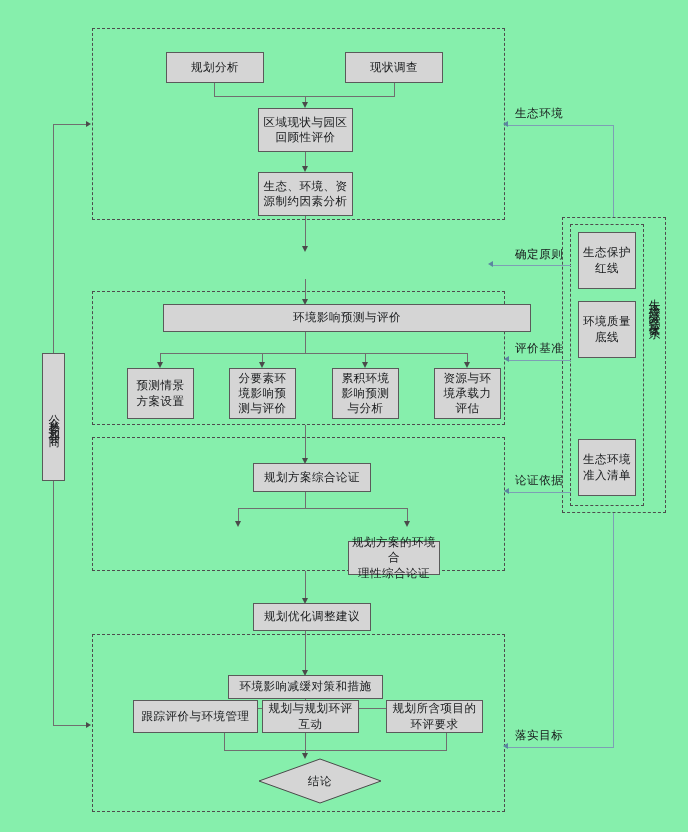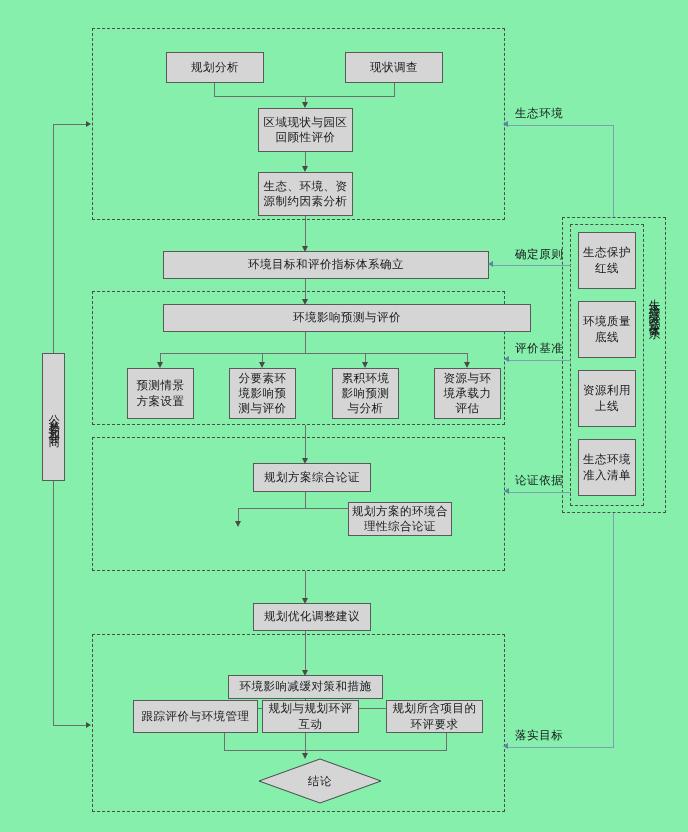--- a/index.html
+++ b/index.html
@@ -154,21 +154,20 @@
   <div class="ln lnh" style="left:214px; top:96px; width:181px; height:1px;"></div>
   <div class="ln lnv" style="left:305px; top:96px; width:1px; height:6px;"></div>
   <div class="arr-d" style="left:302px; top:102px;"></div>
 
   <div class="ln lnv" style="left:305px; top:152px; width:1px; height:14px;"></div>
   <div class="arr-d" style="left:302px; top:166px;"></div>
 
   <div class="ln lnv" style="left:305px; top:216px; width:1px; height:30px;"></div>
   <div class="arr-d" style="left:302px; top:246px;"></div>
 
-  <div class="box" style="left:163px; top:251px; width:326px; height:28px;">环境目标和评价指标体系确立</div>
 
   <div class="ln lnv" style="left:305px; top:279px; width:1px; height:20px;"></div>
   <div class="arr-d" style="left:302px; top:299px;"></div>
 
   <div class="box" style="left:163px; top:304px; width:368px; height:28px;">环境影响预测与评价</div>
 
   <div class="ln lnv" style="left:305px; top:332px; width:1px; height:21px;"></div>
   <div class="ln lnh" style="left:160px; top:353px; width:307px; height:1px;"></div>
 
   <div class="ln lnv" style="left:160px; top:353px; width:1px; height:10px;"></div>
@@ -202,21 +201,21 @@
 
   <div class="ln lnv" style="left:305px; top:492px; width:1px; height:16px;"></div>
   <div class="ln lnh" style="left:238px; top:508px; width:170px; height:1px;"></div>
 
   <div class="ln lnv" style="left:238px; top:508px; width:1px; height:14px;"></div>
   <div class="arr-d" style="left:235px; top:521px;"></div>
 
   <div class="ln lnv" style="left:407px; top:508px; width:1px; height:14px;"></div>
   <div class="arr-d" style="left:404px; top:521px;"></div>
 
-  <div class="box" style="left:348px; top:502px; width:104px; height:34px;">规划方案的环境合
+  <div class="box" style="left:348px; top:541px; width:92px; height:34px;">规划方案的环境合
 理性综合论证</div>
 
   <div class="ln lnv" style="left:305px; top:571px; width:1px; height:27px;"></div>
   <div class="arr-d" style="left:302px; top:598px;"></div>
 
   <div class="box" style="left:253px; top:603px; width:118px; height:28px;">规划优化调整建议</div>
 
   <div class="ln lnv" style="left:305px; top:631px; width:1px; height:39px;"></div>
   <div class="arr-d" style="left:302px; top:670px;"></div>
 
@@ -262,22 +261,20 @@
   <div class="arr-r" style="left:86px; top:121px;"></div>
 
   <div class="gl glv" style="left:53px; top:481px; width:1px; height:244px;"></div>
   <div class="gl glh" style="left:53px; top:725px; width:34px; height:1px;"></div>
   <div class="arr-r" style="left:86px; top:722px;"></div>
 
   <div class="box" style="left:578px; top:232px; width:58px; height:57px;text-align:center;">生态保护
 红线</div>
   <div class="box" style="left:578px; top:301px; width:58px; height:57px;">环境质量
 底线</div>
-  <div class="box" style="left:578px; top:370px; width:58px; height:57px;">资源利用
-上线</div>
   <div class="box" style="left:578px; top:439px; width:58px; height:57px;">生态环境
 准入清单</div>
 
   <div class="vlabel" style="left:648px; top:290px;">生态环境分区管控体系</div>
 
   <div class="bl blv" style="left:613px; top:125px; width:1.2px; height:92px;"></div>
   <div class="bl blh" style="left:508px; top:125px; width:106px; height:1.2px;"></div>
   <div class="arr-l blue" style="left:503px; top:121px;"></div>
   <div class="sidelabel" style="left:515px; top:106px;">生态环境</div>
 

